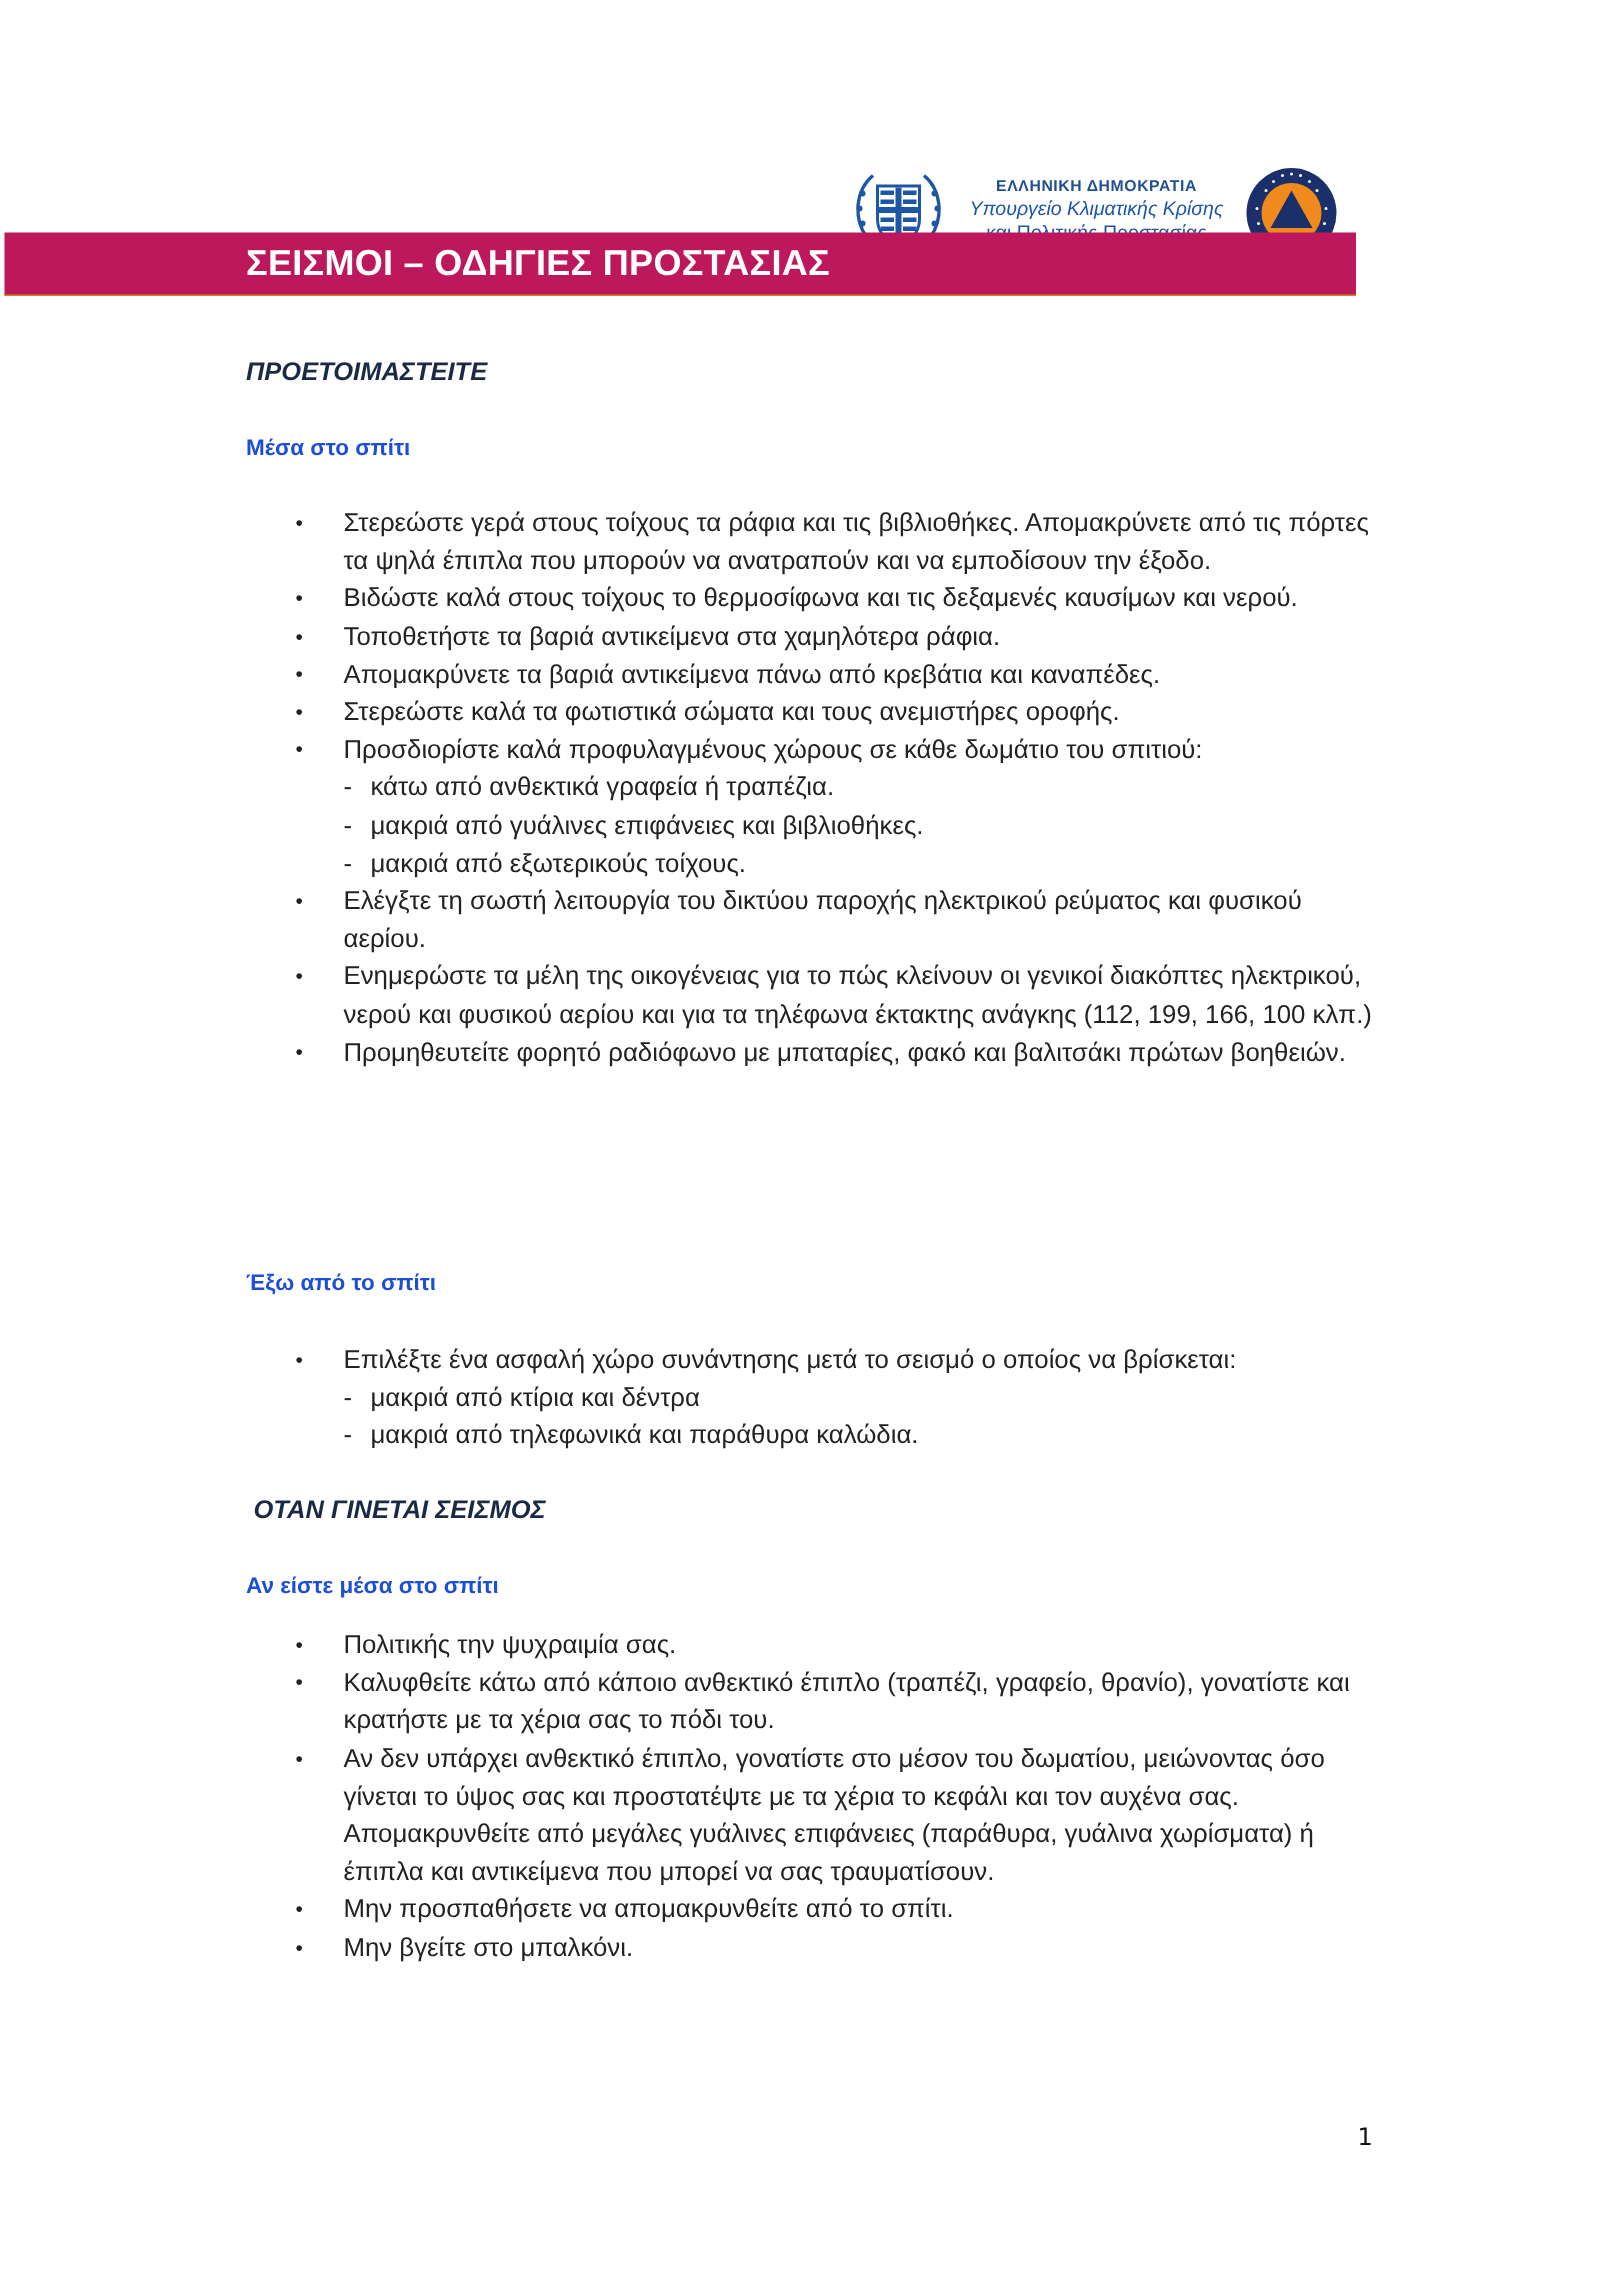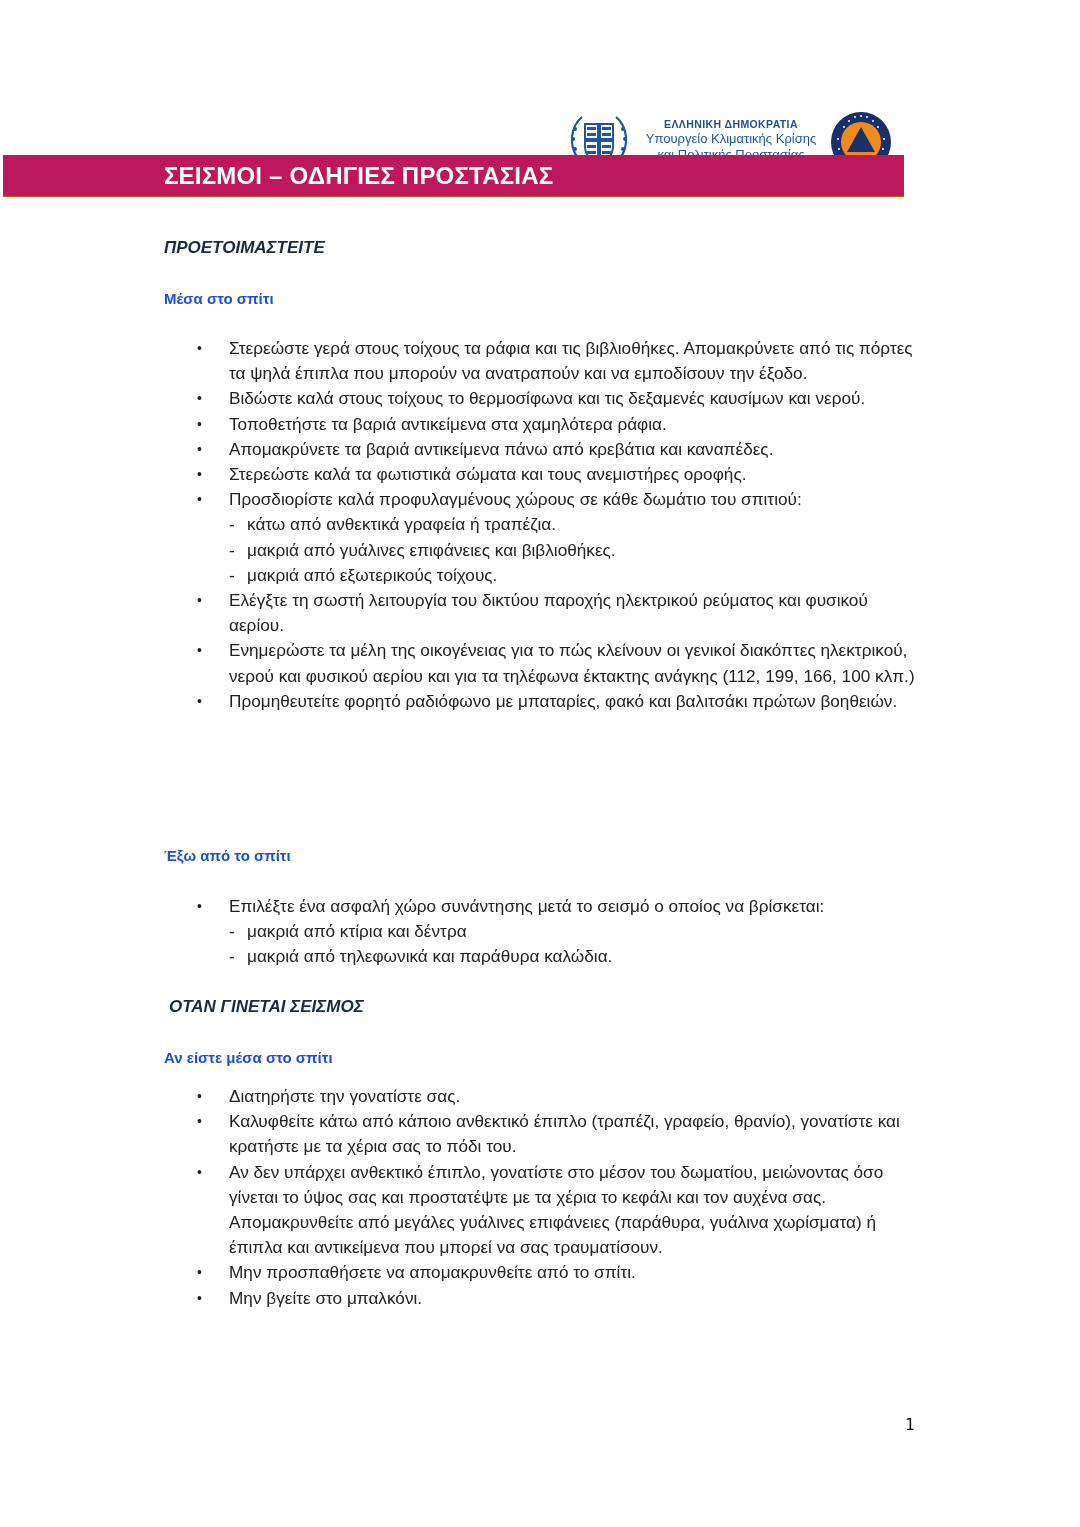--- a/index.html
+++ b/index.html
@@ -5,21 +5,21 @@
   html, body { margin: 0; padding: 0; background: #ffffff; }
   body {
     width: 1080px; height: 1527px; position: relative; overflow: hidden;
     font-family: "Liberation Sans", sans-serif; color: #1a1a1a;
   }
   .header-logos { position: absolute; left: 568px; top: 76px; width: 330px; height: 64px; margin-top: 35px; }
   .emblem { position: absolute; left: 0; top: 2px; width: 62px; height: 60px; }
   .cp-logo { position: absolute; left: 262px; top: 0; width: 62px; height: 62px; }
   .ministry { position: absolute; left: 70px; top: 6px; width: 186px; text-align: center; color: #1d56a6; }
   .ministry .l1 { font-weight: bold; font-size: 10.5px; letter-spacing: 0.4px; color: #21508f; line-height: 14px; }
-  .ministry .l2 { font-size: 13px; line-height: 16px; }
+  .ministry .l2 { font-size: 13px; line-height: 16px; font-style: italic; }
   .ministry .l3 { font-size: 13px; line-height: 16px; }
 
   .title-bar {
     position: absolute; left: 3px; top: 155px; width: 901px; height: 41px;
     background: #be185d; border-bottom: 1px solid #c45e0a;
   }
   .title-bar .title {
     position: absolute; left: 161px; top: 7px; color: #ffffff;
     font-weight: bold; font-size: 24px; line-height: 28px; letter-spacing: 0.2px;
   }
@@ -124,20 +124,20 @@
   </ul>
 
 <div class="h2" style="left:164px; top:845px;">Έξω από το σπίτι</div>
 <ul class="list" style="top:894px;" id="list-0-1">
     <li class="li"><span class="bullet">•</span><span>Επιλέξτε ένα ασφαλή χώρο συνάντησης μετά το σεισμό ο οποίος να βρίσκεται:</span><div class="sub"><span class="dash">-</span><span>μακριά από κτίρια και δέντρα</span></div><div class="sub"><span class="dash">-</span><span>μακριά από τηλεφωνικά και παράθυρα καλώδια.</span></div></li>
   </ul>
 
 <div class="h1" style="left:169px; top:996px;">ΟΤΑΝ ΓΙΝΕΤΑΙ ΣΕΙΣΜΟΣ</div>
 <div class="h2" style="left:164px; top:1047px;">Αν είστε μέσα στο σπίτι</div>
 <ul class="list" style="top:1084px;" id="list-1-0">
-    <li class="li"><span class="bullet">•</span><span>Διατηρήστε την γονατίστε σας.</span></li>
+    <li class="li"><span class="bullet">•</span><span>Πολιτικής την ψυχραιμία σας.</span></li>
     <li class="li"><span class="bullet">•</span><span>Καλυφθείτε κάτω από κάποιο ανθεκτικό έπιπλο (τραπέζι, γραφείο, θρανίο), γονατίστε και κρατήστε με τα χέρια σας το πόδι του.</span></li>
     <li class="li"><span class="bullet">•</span><span>Αν δεν υπάρχει ανθεκτικό έπιπλο, γονατίστε στο μέσον του δωματίου, μειώνοντας όσο γίνεται το ύψος σας και προστατέψτε με τα χέρια το κεφάλι και τον αυχένα σας. Απομακρυνθείτε από μεγάλες γυάλινες επιφάνειες (παράθυρα, γυάλινα χωρίσματα) ή έπιπλα και αντικείμενα που μπορεί να σας τραυματίσουν.</span></li>
     <li class="li"><span class="bullet">•</span><span>Μην προσπαθήσετε να απομακρυνθείτε από το σπίτι.</span></li>
     <li class="li"><span class="bullet">•</span><span>Μην βγείτε στο μπαλκόνι.</span></li>
   </ul>
 
 <div class="page-number">1</div>
 
 </body></html>

